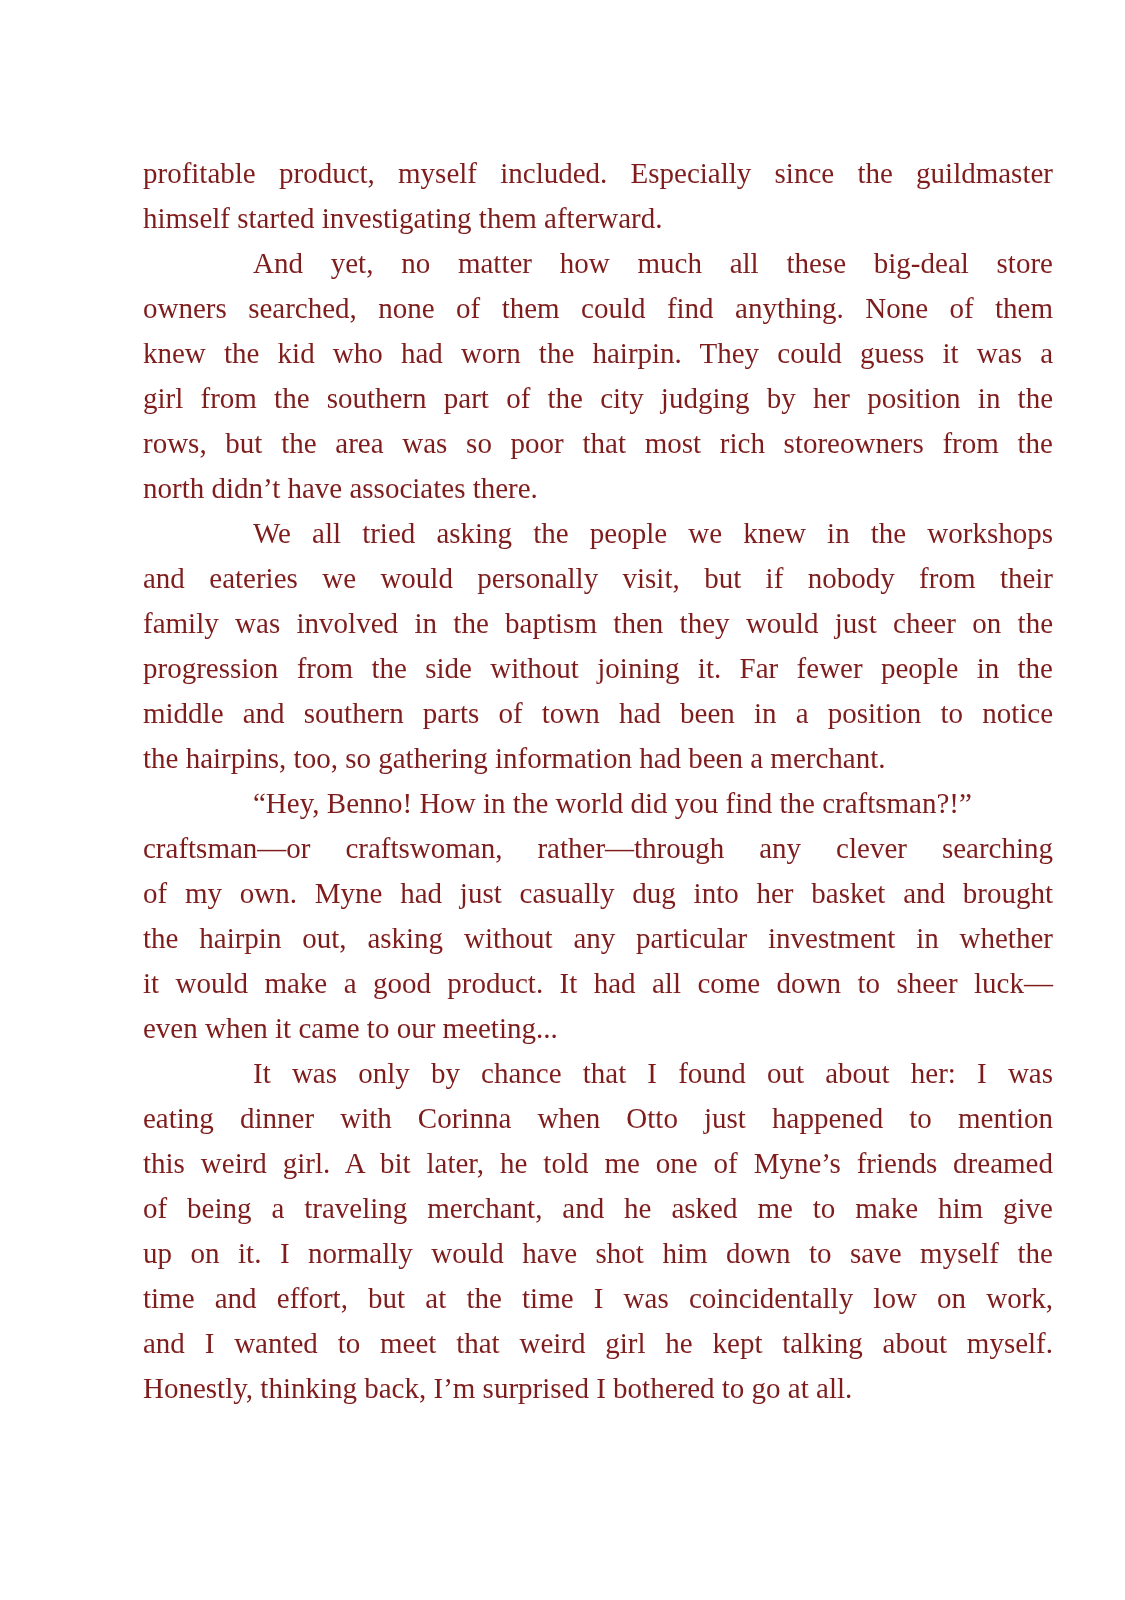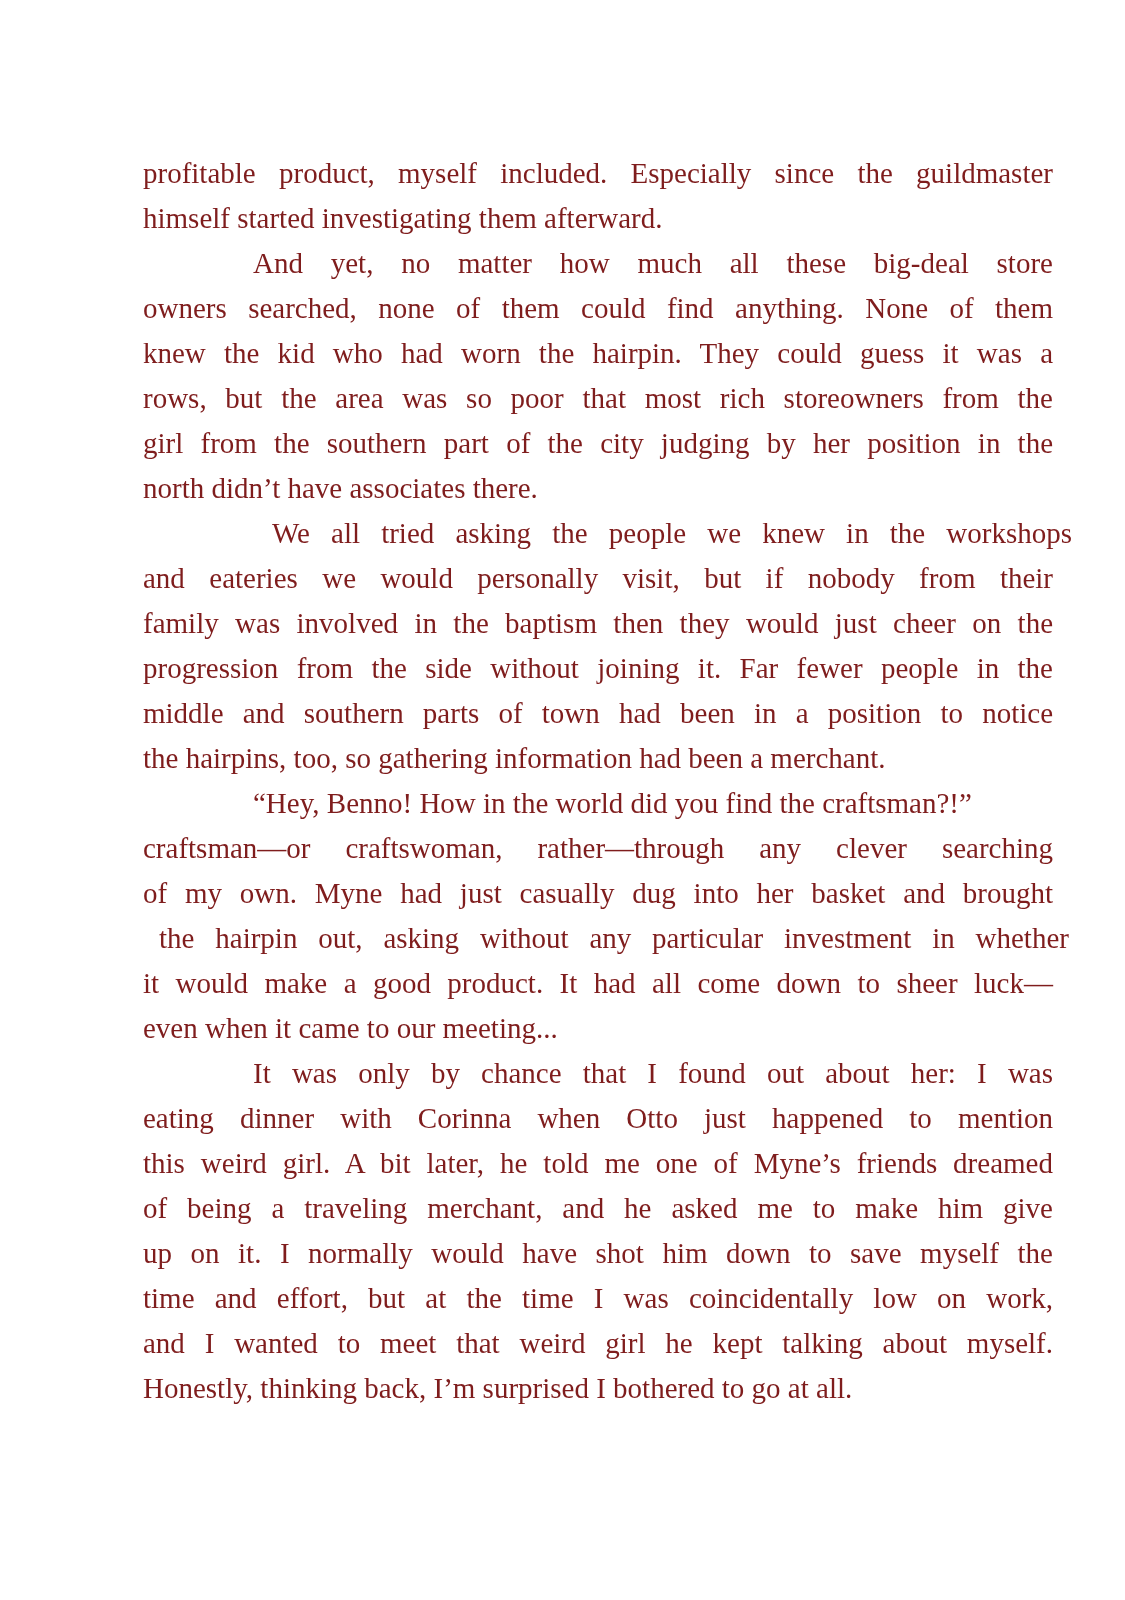--- a/index.html
+++ b/index.html
@@ -50,39 +50,39 @@
 <div class="page">
   <div class="text-block" id="text-block">
       <div class="paragraph">
         <div class="line"><span class="line-text" style="word-spacing: 15.99px;">profitable product, myself included. Especially since the guildmaster</span></div>
         <div class="line last"><span class="line-text">himself started investigating them afterward.</span></div>
       </div>
       <div class="paragraph">
         <div class="line indented"><span class="line-text" style="word-spacing: 20.52px;">And yet, no matter how much all these big-deal store</span></div>
         <div class="line"><span class="line-text" style="word-spacing: 14.17px;">owners searched, none of them could find anything. None of them</span></div>
         <div class="line"><span class="line-text" style="word-spacing: 10.94px;">knew the kid who had worn the hairpin. They could guess it was a</span></div>
+        <div class="line"><span class="line-text" style="word-spacing: 9.97px;">girl from the southern part of the city judging by her position in the</span></div>
         <div class="line"><span class="line-text" style="word-spacing: 11.47px;">rows, but the area was so poor that most rich storeowners from the</span></div>
-        <div class="line"><span class="line-text" style="word-spacing: 9.97px;">girl from the southern part of the city judging by her position in the</span></div>
         <div class="line last"><span class="line-text">north didn’t have associates there.</span></div>
       </div>
       <div class="paragraph">
-        <div class="line indented"><span class="line-text" style="word-spacing: 13.87px; margin-left: 19px;">We all tried asking the people we knew in the workshops</span></div>
+        <div class="line indented"><span class="line-text" style="word-spacing: 13.87px;">We all tried asking the people we knew in the workshops</span></div>
         <div class="line"><span class="line-text" style="word-spacing: 17.15px;">and eateries we would personally visit, but if nobody from their</span></div>
         <div class="line"><span class="line-text" style="word-spacing: 9.12px;">family was involved in the baptism then they would just cheer on the</span></div>
         <div class="line"><span class="line-text" style="word-spacing: 11.12px;">progression from the side without joining it. Far fewer people in the</span></div>
         <div class="line"><span class="line-text" style="word-spacing: 11.94px; text-align: center;">middle and southern parts of town had been in a position to notice</span></div>
         <div class="line last"><span class="line-text">the hairpins, too, so gathering information had been a merchant.</span></div>
       </div>
       <div class="paragraph">
         <div class="line last indented"><span class="line-text">“Hey, Benno! How in the world did you find the craftsman?!”</span></div>
       </div>
       <div class="paragraph">
         <div class="line"><span class="line-text" style="word-spacing: 27.72px; text-align: right;">craftsman—or craftswoman, rather—through any clever searching</span></div>
         <div class="line"><span class="line-text" style="word-spacing: 10.53px;">of my own. Myne had just casually dug into her basket and brought</span></div>
-        <div class="line"><span class="line-text" style="word-spacing: 13.59px; margin-left: 16px;">the hairpin out, asking without any particular investment in whether</span></div>
+        <div class="line"><span class="line-text" style="word-spacing: 13.59px;">the hairpin out, asking without any particular investment in whether</span></div>
         <div class="line"><span class="line-text" style="word-spacing: 9.16px;">it would make a good product. It had all come down to sheer luck—</span></div>
         <div class="line last"><span class="line-text">even when it came to our meeting...</span></div>
       </div>
       <div class="paragraph">
         <div class="line indented"><span class="line-text" style="word-spacing: 13.92px;">It was only by chance that I found out about her: I was</span></div>
         <div class="line"><span class="line-text" style="word-spacing: 18.87px;">eating dinner with Corinna when Otto just happened to mention</span></div>
         <div class="line"><span class="line-text" style="word-spacing: 8.69px;">this weird girl. A bit later, he told me one of Myne’s friends dreamed</span></div>
         <div class="line"><span class="line-text" style="word-spacing: 12.68px;">of being a traveling merchant, and he asked me to make him give</span></div>
         <div class="line"><span class="line-text" style="word-spacing: 11.26px;">up on it. I normally would have shot him down to save myself the</span></div>
         <div class="line"><span class="line-text" style="word-spacing: 12.93px;">time and effort, but at the time I was coincidentally low on work,</span></div>

